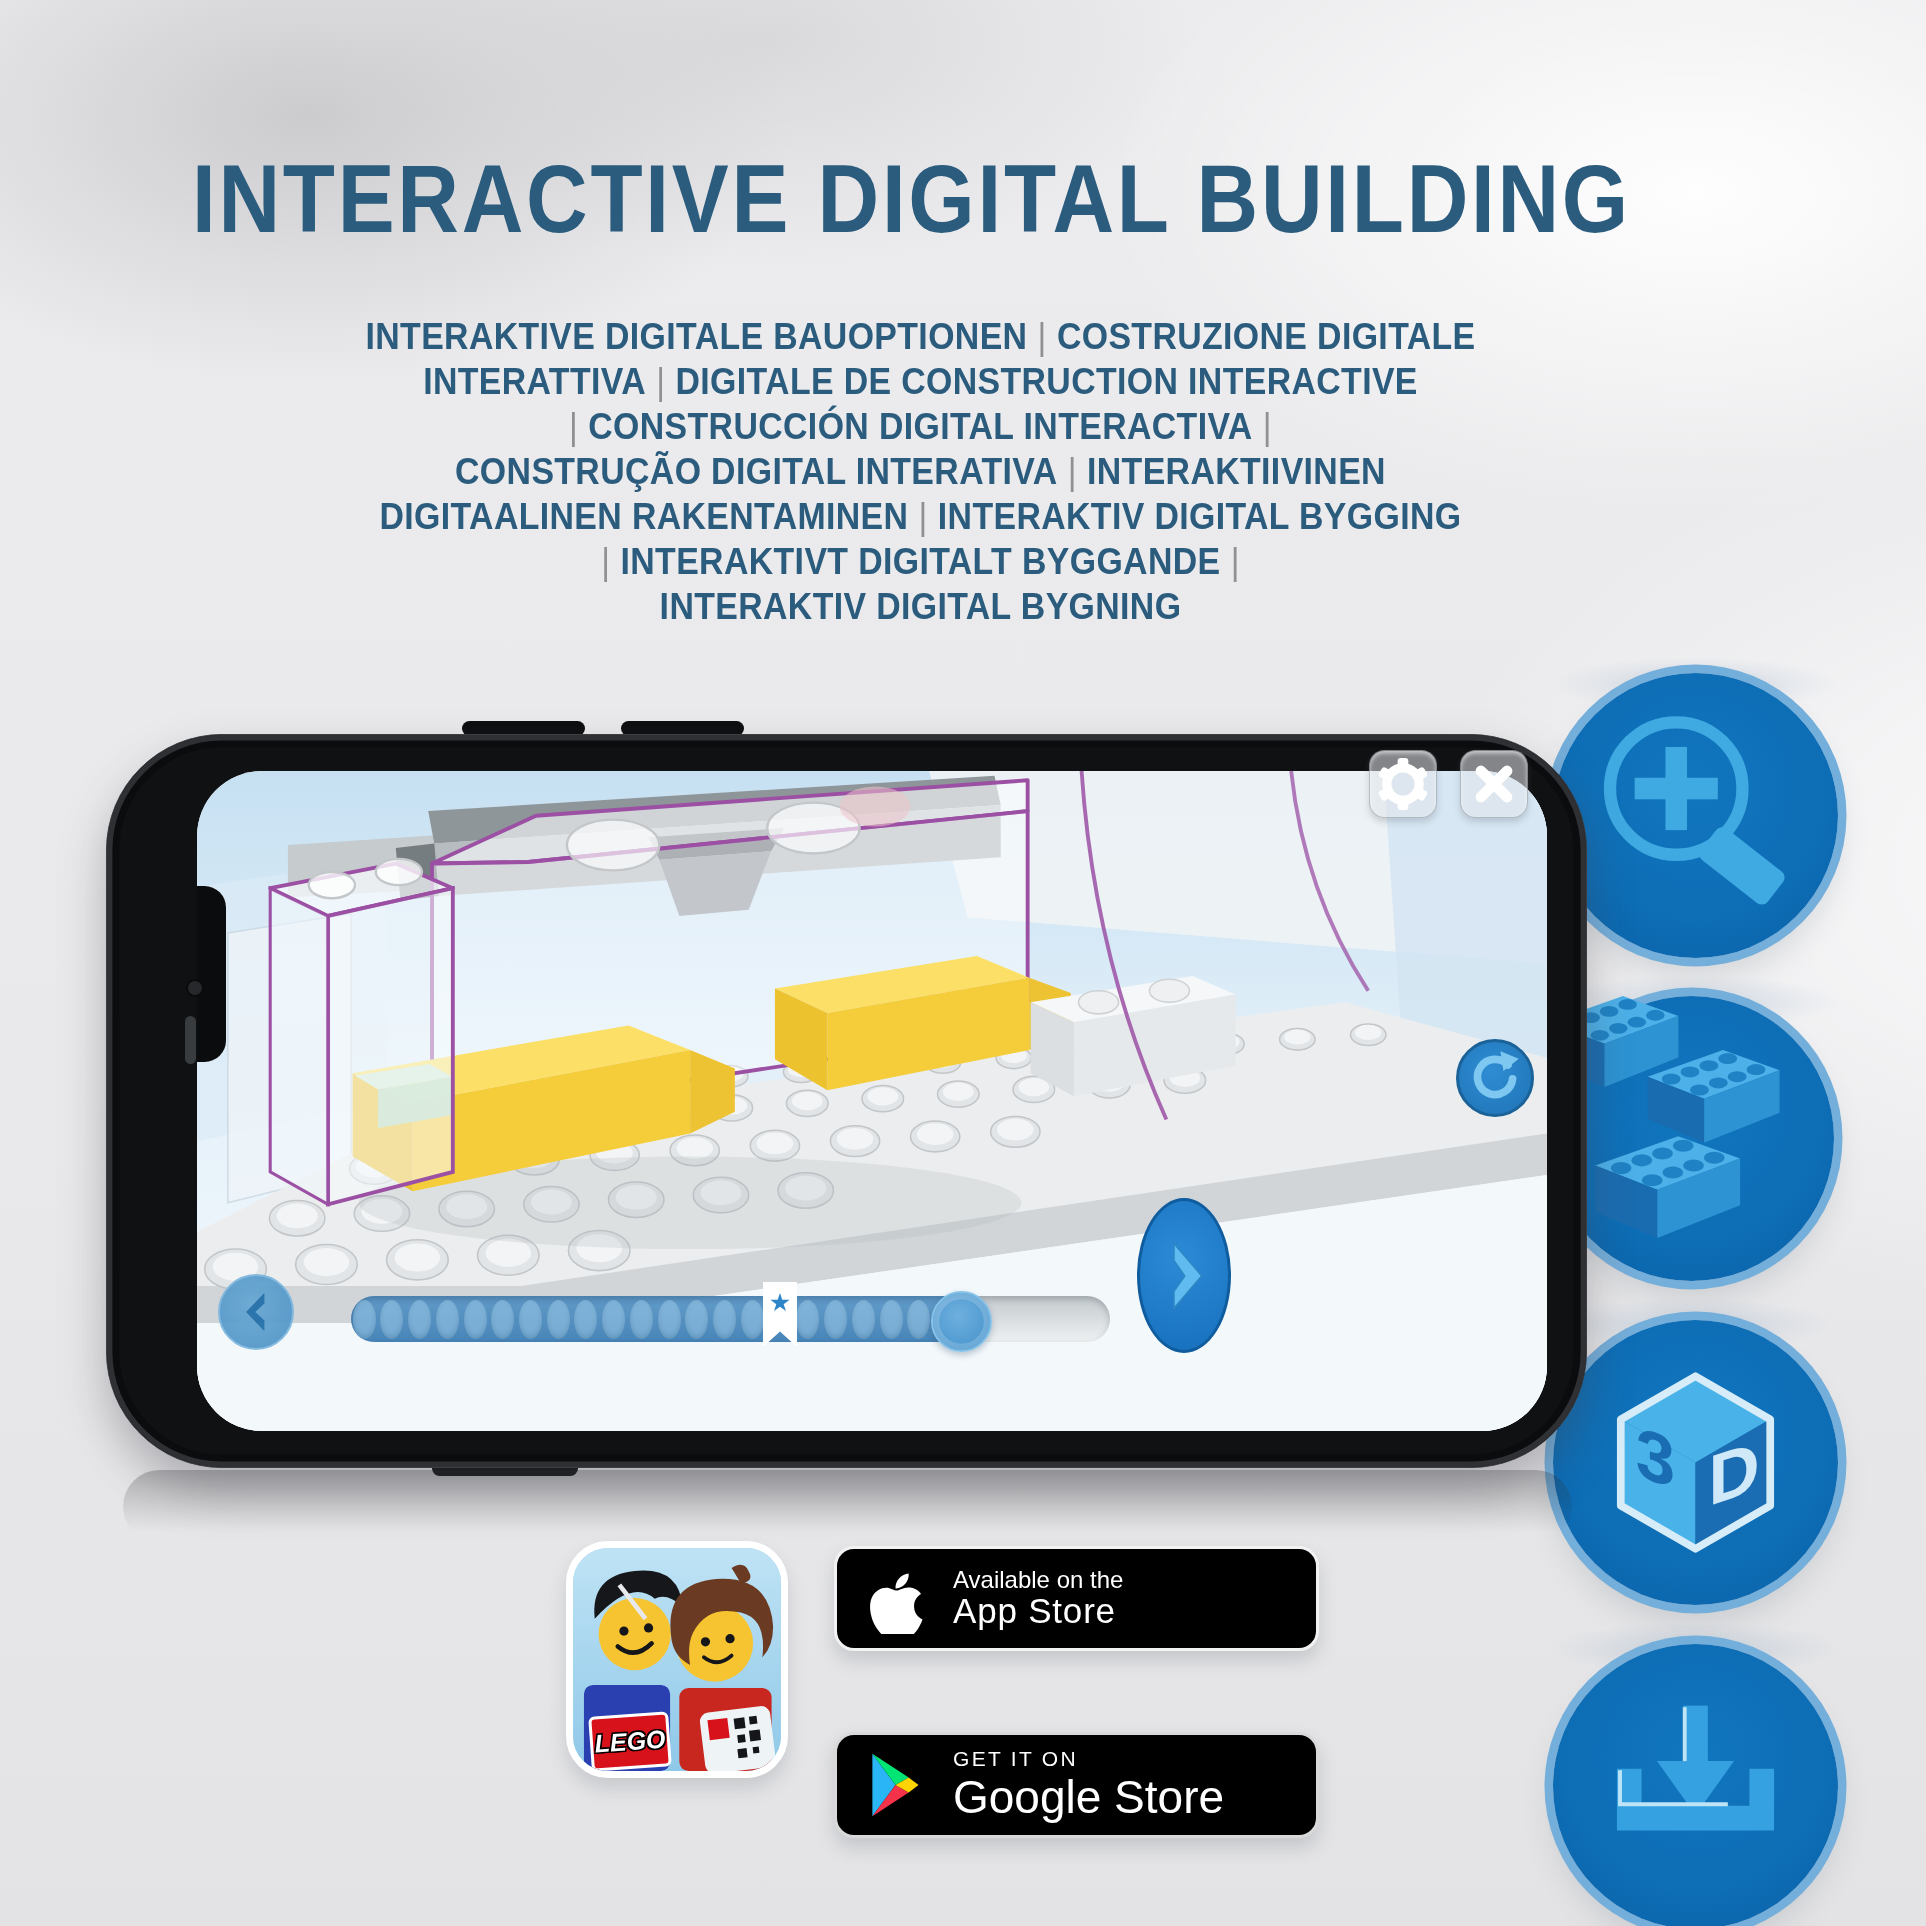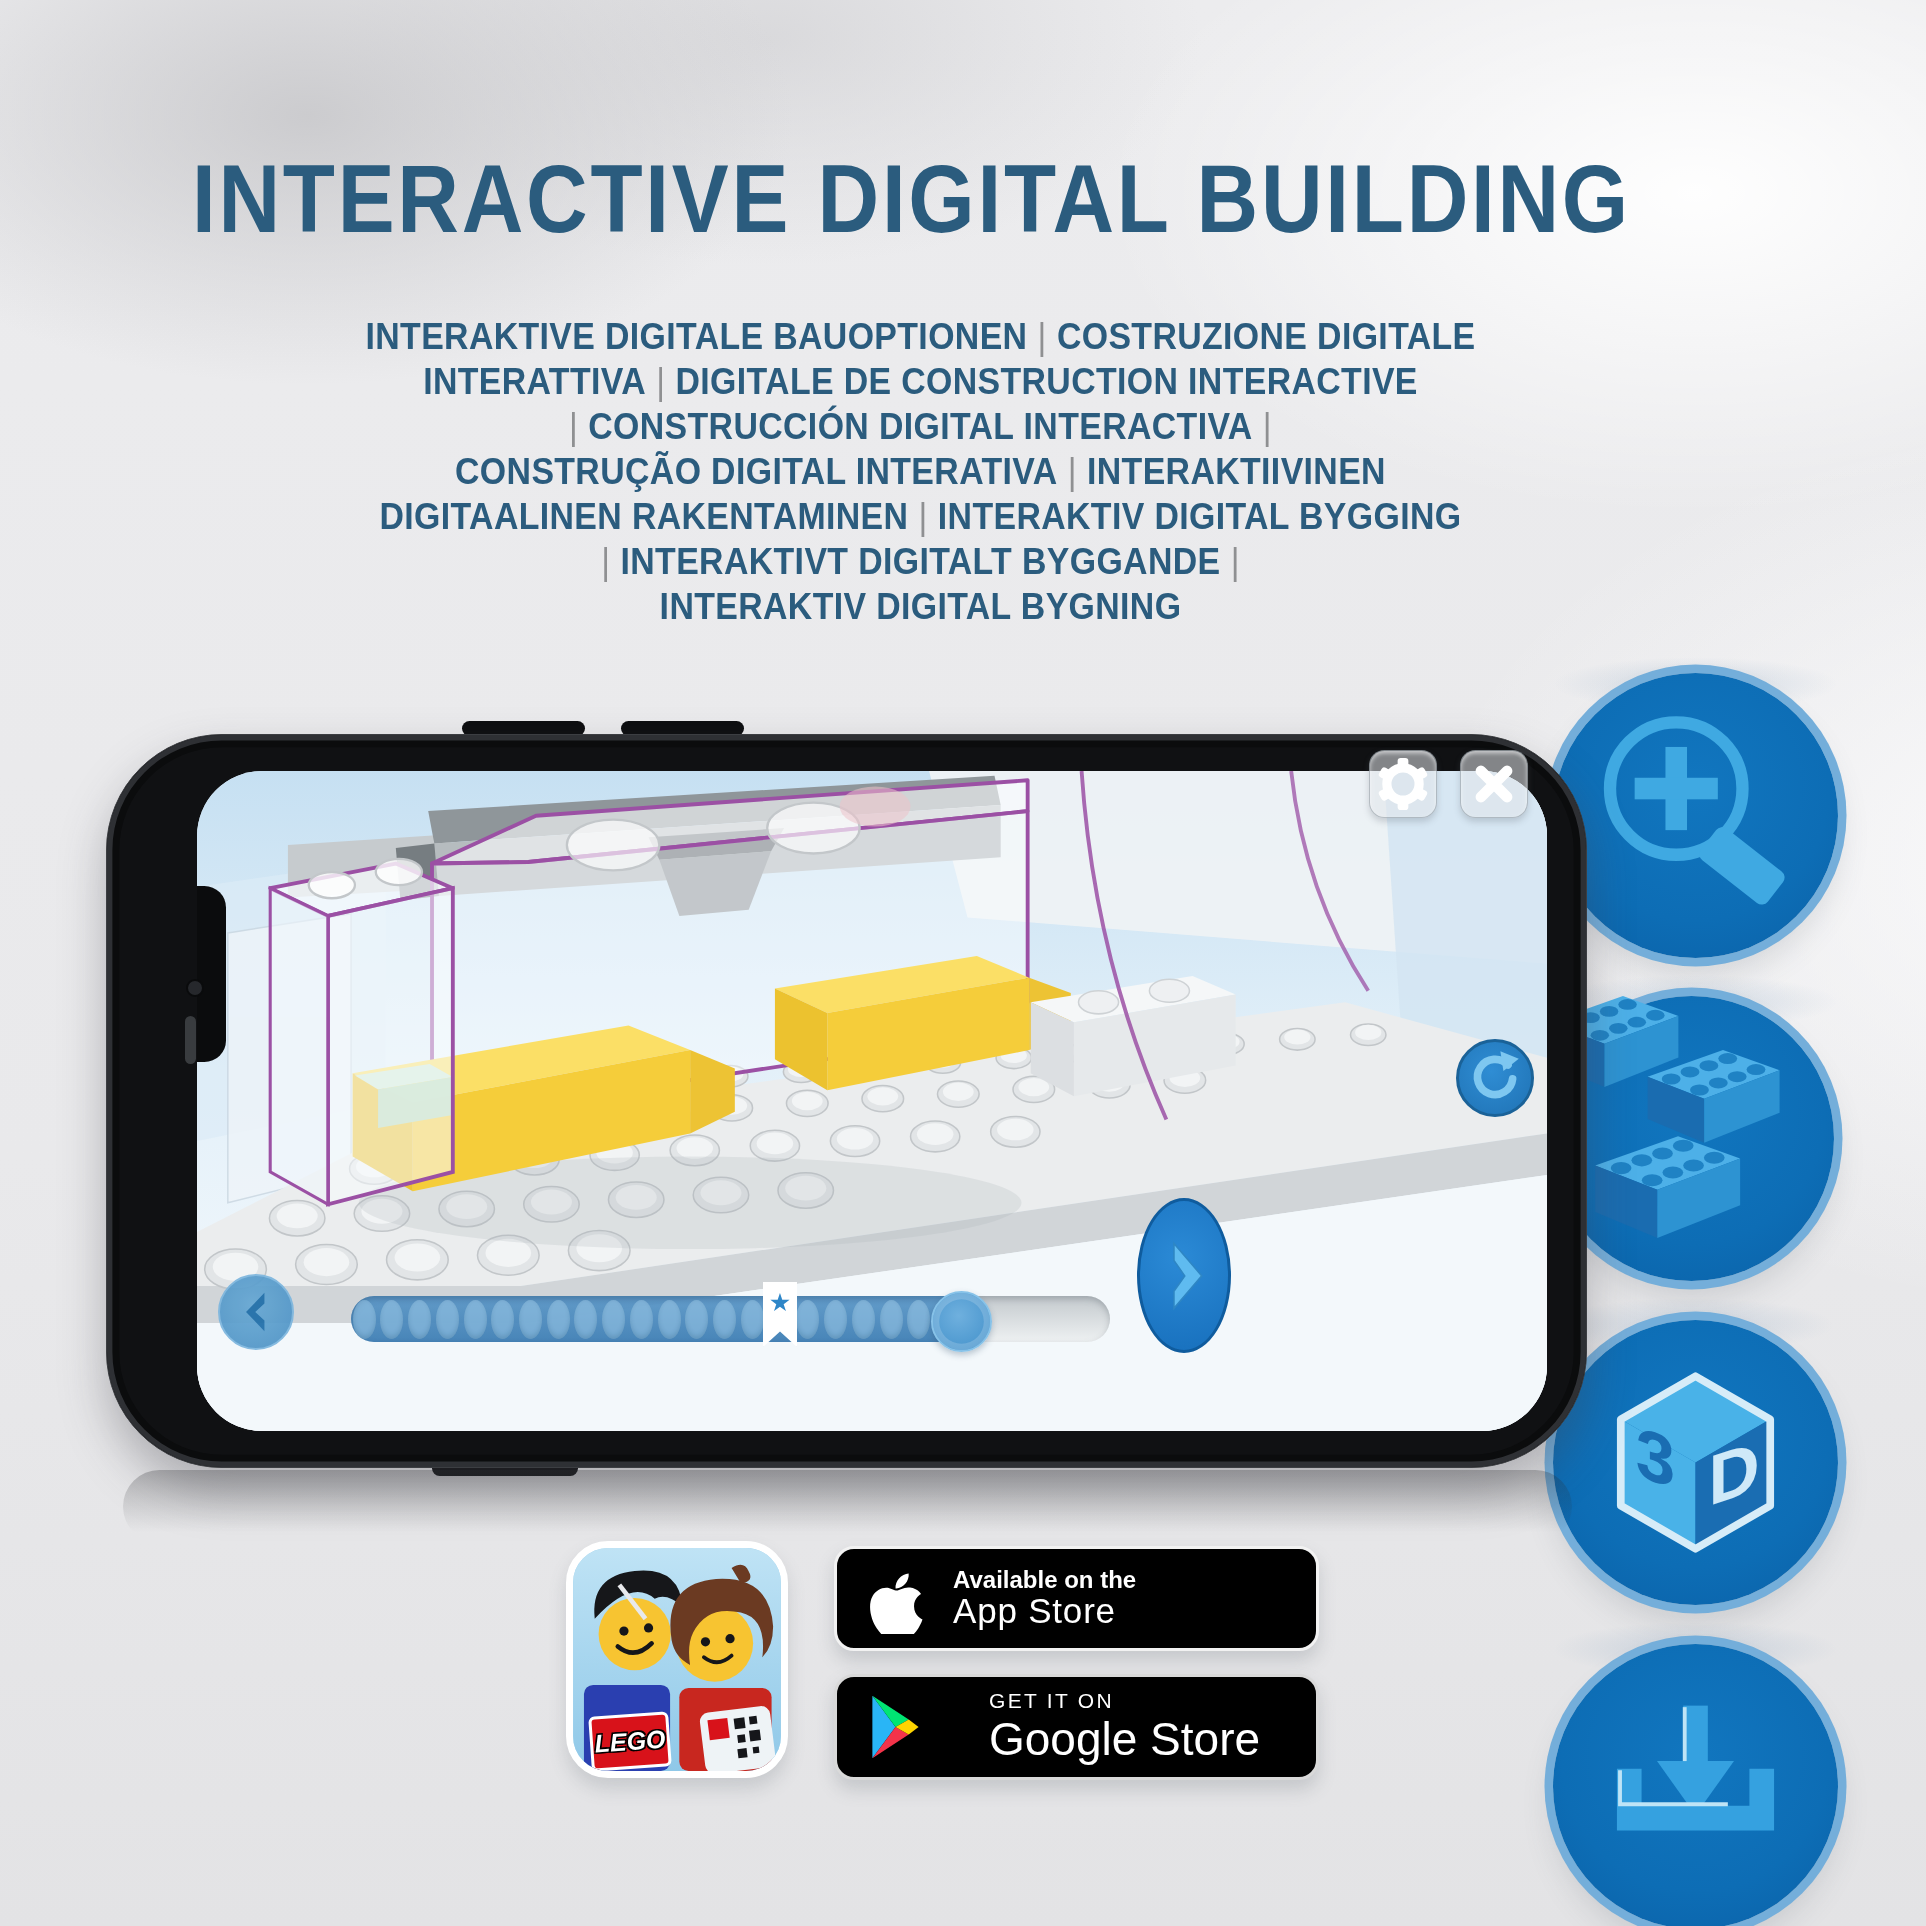--- a/index.html
+++ b/index.html
@@ -74,24 +74,24 @@
     border:7.7px solid #fff;overflow:hidden;background:#a6d6ee;box-shadow:0 10.8px 18.5px rgba(90,100,110,.2);}
   .app-icon svg{position:absolute;inset:0;width:100%;height:100%;}
   .lego-word{position:absolute;left:17px;top:166px;width:74px;height:49px;background:#d8121a;
     border:3.9px solid #fff;border-radius:6.2px;transform:rotate(-4deg);
     display:flex;align-items:center;justify-content:center;
     font-weight:700;font-style:italic;font-size:25px;color:#fff;
     text-shadow:1.5px 1.5px 0 #000,-1.5px 1.5px 0 #000,1.5px -1.5px 0 #000,-1.5px -1.5px 0 #000;}
   .store-badge{position:absolute;left:834px;width:479px;background:#000;border-radius:20px;
     display:flex;align-items:center;box-shadow:0 9.2px 17px rgba(90,100,110,.22);}
   .badge-as{top:1546px;height:99px;border:3.1px solid #f2f2f2;}
-  .badge-gp{top:1674px;height:100px;border:3.1px solid #d9d9d9;gap:36px;}
+  .badge-gp{top:1732px;height:100px;border:3.1px solid #d9d9d9;}
   .badge-logo{width:116px;display:flex;align-items:center;justify-content:center;}
   .badge-text{display:flex;flex-direction:column;justify-content:center;color:#fff;line-height:1.05;}
-  .badge-as .l1{font-size:24px;font-weight:700;}
+  .badge-as .l1{font-size:24px;font-weight:400;}
   .badge-as .l2{font-size:35px;font-weight:500;letter-spacing:0.8px;margin-top:1.5px;}
   .badge-gp .l1{font-size:21px;font-weight:400;letter-spacing:2.3px;}
   .badge-gp .l2{font-size:46px;font-weight:500;margin-top:3.1px;}
 </style>
 </head>
 <body>
 
 <div class="canvas">
   <div class="bg"></div>
 

